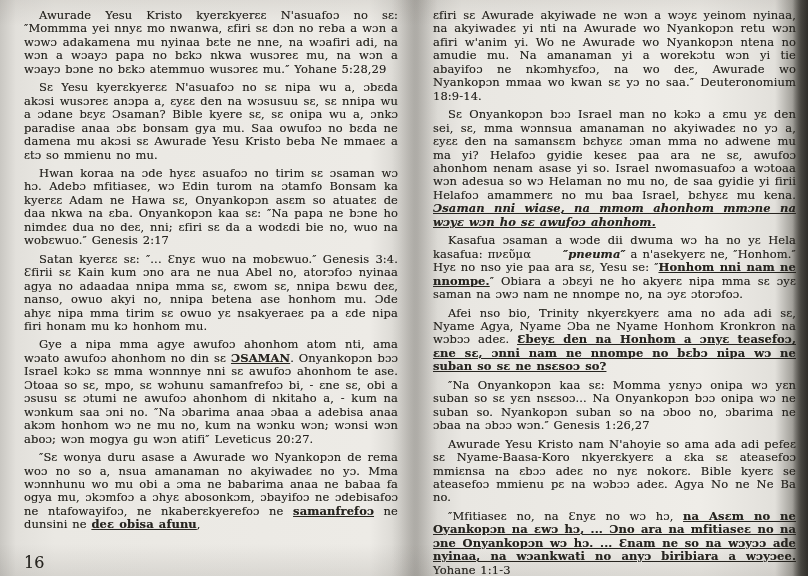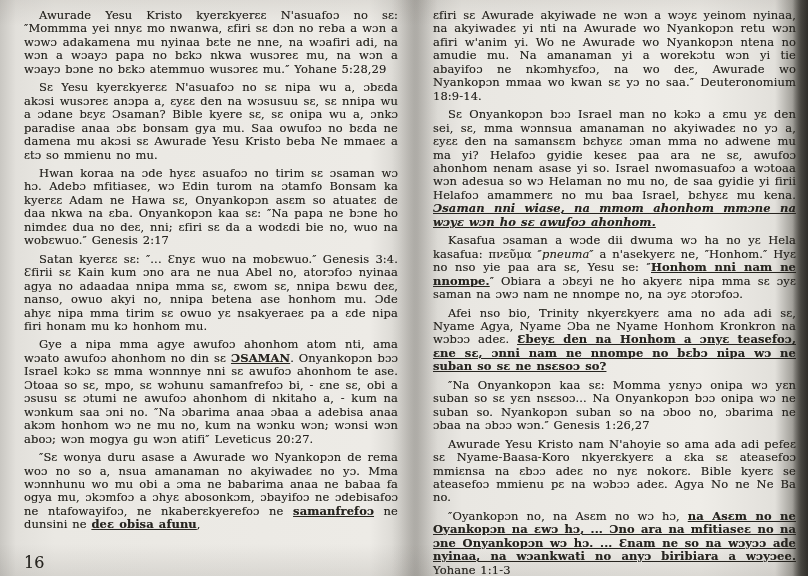--- a/index.html
+++ b/index.html
@@ -26,21 +26,21 @@
     line-height:1.17;
     text-align:justify;
     text-indent:15px;
     letter-spacing:0.1px;
     word-spacing:1px;
     text-shadow:0 0 0.5px rgba(45,42,38,0.45);
   }
   .para.no-indent{text-indent:0;}
   .seg-p{}
   .seg-bu{font-weight:700;text-decoration:underline;}
-  .seg-bi{font-weight:400;font-style:italic;}
+  .seg-bi{font-weight:700;font-style:italic;margin-left:27px;}
   .seg-biu{font-weight:700;font-style:italic;text-decoration:underline;}
   .page-number{
     position:absolute;
     left:0;right:0;
     text-align:left;
     font-size:16px;
     text-shadow:0 0 0.5px rgba(45,42,38,0.45);
   }
   .page-number-left{top:544px;}
   .page-number-right{top:546px;}
@@ -73,19 +73,19 @@
   </div>
 
   <div class="page page-right">
     <div>
         <p class="para no-indent"><span class="seg-p">ɛfiri sɛ Awurade akyiwade ne wɔn a wɔyɛ yeinom nyinaa, na akyiwadeɛ yi nti na Awurade wo Nyankopɔn retu wɔn afiri w'anim yi. Wo ne Awurade wo Nyankopɔn ntena no amudie mu. Na amanaman yi a worekɔtu wɔn yi tie abayifoɔ ne nkɔmhyɛfoɔ, na wo deɛ, Awurade wo Nyankopɔn mmaa wo kwan sɛ yɔ no saa.″ Deuteronomium 18:9-14.</span></p>
         <p class="para"><span class="seg-p">Sɛ Onyankopɔn bɔɔ Israel man no kɔkɔ a ɛmu yɛ den sei, sɛ, mma wɔnnsua amanaman no akyiwadeɛ no yɔ a, ɛyɛɛ den na samansɛm bɛhyɛɛ ɔman mma no adwene mu ma yi? Helafoɔ gyidie keseɛ paa ara ne sɛ, awufoɔ ahonhom nenam asase yi so. Israel nwomasuafoɔ a wɔtoaa wɔn adesua so wɔ Helaman no mu no, de saa gyidie yi firii Helafoɔ amammerɛ no mu baa Israel, bɛhyɛɛ mu kena. </span><span class="seg-biu">Ɔsaman nni wiase, na mmom ahonhom mmɔne na wɔyɛ wɔn ho sɛ awufoɔ ahonhom.</span></p>
         <p class="para"><span class="seg-p">Kasafua ɔsaman a wɔde dii dwuma wɔ ha no yɛ Hela kasafua: πνεῦμα </span><span class="seg-bi">″pneuma″</span><span class="seg-p"> a n'asekyerɛ ne, ″Honhom.″ Hyɛ no nso yie paa ara sɛ, Yesu se: ″</span><span class="seg-bu">Honhom nni nam ne nnompe.</span><span class="seg-p">″ Obiara a ɔbɛyi ne ho akyerɛ nipa mma sɛ ɔyɛ saman na ɔwɔ nam ne nnompe no, na ɔyɛ ɔtorɔfoɔ.</span></p>
         <p class="para"><span class="seg-p">Afei nso bio, Trinity nkyerɛkyerɛ ama no ada adi sɛ, Nyame Agya, Nyame Ɔba ne Nyame Honhom Kronkron na wɔbɔɔ adeɛ. </span><span class="seg-bu">Ɛbeyɛ den na Honhom a ɔnyɛ teasefoɔ, ɛne sɛ, ɔnni nam ne nnompe no bɛbɔ nipa wɔ ne suban so sɛ ne nsɛsoɔ so?</span></p>
         <p class="para"><span class="seg-p">″Na Onyankopɔn kaa sɛ: Momma yɛnyɔ onipa wɔ yɛn suban so sɛ yɛn nsɛsoɔ... Na Onyankopɔn bɔɔ onipa wɔ ne suban so. Nyankopɔn suban so na ɔboo no, ɔbarima ne ɔbaa na ɔbɔɔ wɔn.″ Genesis 1:26,27</span></p>
         <p class="para"><span class="seg-p">Awurade Yesu Kristo nam N'ahoyie so ama ada adi pefeɛ sɛ Nyame-Baasa-Koro nkyerɛkyerɛ a ɛka sɛ ateasefoɔ mmiɛnsa na ɛbɔɔ adeɛ no nyɛ nokorɛ. Bible kyerɛ se ateasefoɔ mmienu pɛ na wɔbɔɔ adeɛ. Agya No ne Ne Ba no.</span></p>
-        <p class="para"><span class="seg-p">″Oyankopɔn no, na Asɛm no wɔ hɔ, </span><span class="seg-bu">na Asɛm no ne Oyankopɔn na ɛwɔ hɔ, ... Ɔno ara na mfitiaseɛ no na ɔne Onyankopɔn wɔ hɔ. ... Ɛnam ne so na wɔyɔɔ ade nyinaa, na wɔankwati no anyɔ biribiara a wɔyɔee.</span><span class="seg-p"> Yohane 1:1-3</span></p>
+        <p class="para"><span class="seg-p">″Mfitiaseɛ no, na Ɛnyɛ no wɔ hɔ, </span><span class="seg-bu">na Asɛm no ne Oyankopɔn na ɛwɔ hɔ, ... Ɔno ara na mfitiaseɛ no na ɔne Onyankopɔn wɔ hɔ. ... Ɛnam ne so na wɔyɔɔ ade nyinaa, na wɔankwati no anyɔ biribiara a wɔyɔee.</span><span class="seg-p"> Yohane 1:1-3</span></p>
       </div>
   </div>
 
   <div class="gutter-shadow"></div>
   <div class="edge-shadow"></div>
 </div>
 
 </body></html>

